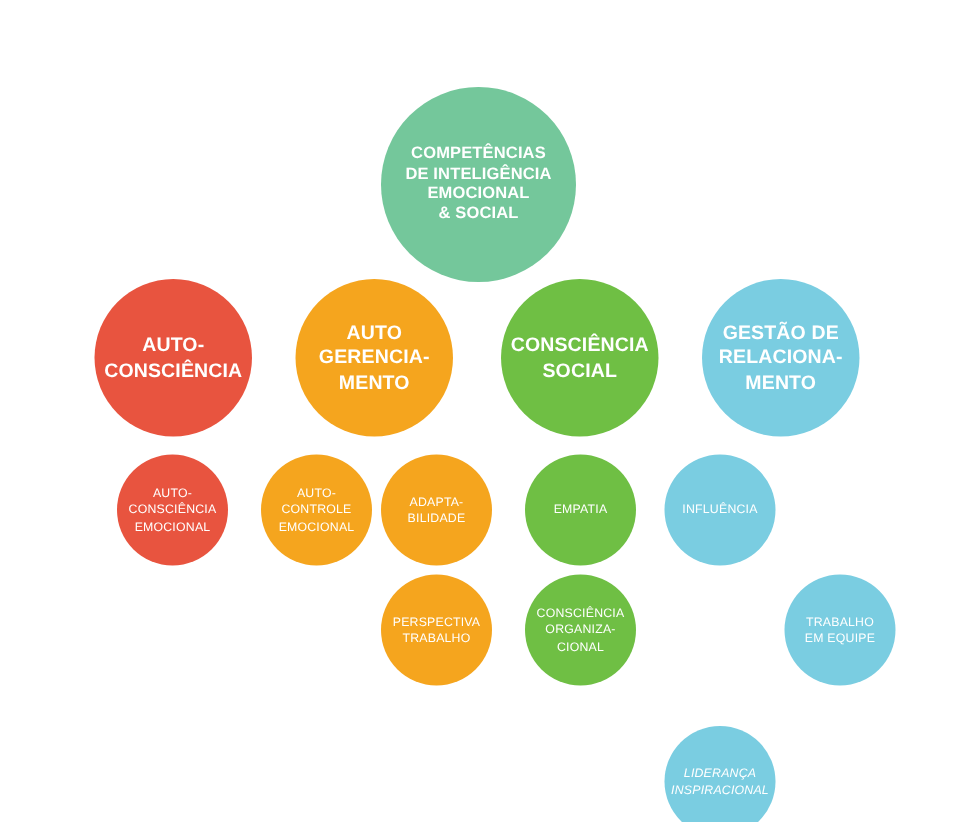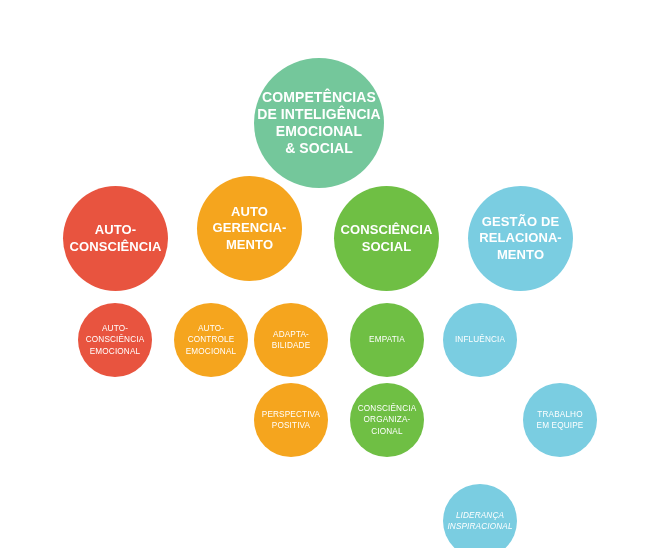--- a/index.html
+++ b/index.html
@@ -39,21 +39,21 @@
     white-space: pre-line;
     color: #ffffff;
   }
 
   
   .node.root {
     width: 130px;
     height: 130px;
   }
   .node.root .label {
-    font-size: 14px;
+    font-size: 11px;
     font-weight: bold;
     line-height: 1.22;
     letter-spacing: 0.1px;
   }
 
   
   .node.primary {
     width: 105px;
     height: 105px;
   }
@@ -90,37 +90,37 @@
 
 <div class="node primary" style="left: 63px; top: 186px; width: 105px; height: 105px; background: rgb(232, 84, 63);">
       <span class="label">AUTO-
 CONSCIÊNCIA</span>
     </div>
     <div class="node leaf" style="left: 78px; top: 303px; width: 74px; height: 74px; background: rgb(232, 84, 63);">
       <span class="label">AUTO-
 CONSCIÊNCIA
 EMOCIONAL</span>
     </div>
-    <div class="node primary" style="left: 197px; top: 176px; width: 105px; height: 105px; background: rgb(245, 165, 30);">
+    <div class="node primary" style="left: 197px; top: 186px; width: 105px; height: 105px; background: rgb(245, 165, 30);">
       <span class="label">AUTO
 GERENCIA-
 MENTO</span>
     </div>
     <div class="node leaf" style="left: 174px; top: 303px; width: 74px; height: 74px; background: rgb(245, 165, 30);">
       <span class="label">AUTO-
 CONTROLE
 EMOCIONAL</span>
     </div>
     <div class="node leaf" style="left: 254px; top: 303px; width: 74px; height: 74px; background: rgb(245, 165, 30);">
       <span class="label">ADAPTA-
 BILIDADE</span>
     </div>
     <div class="node leaf" style="left: 254px; top: 383px; width: 74px; height: 74px; background: rgb(245, 165, 30);">
       <span class="label">PERSPECTIVA
-POSITIVA</span>
+TRABALHO</span>
     </div>
     <div class="node primary" style="left: 334px; top: 186px; width: 105px; height: 105px; background: rgb(111, 191, 68);">
       <span class="label">CONSCIÊNCIA
 SOCIAL</span>
     </div>
     <div class="node leaf" style="left: 350px; top: 303px; width: 74px; height: 74px; background: rgb(111, 191, 68);">
       <span class="label">EMPATIA</span>
     </div>
     <div class="node leaf" style="left: 350px; top: 383px; width: 74px; height: 74px; background: rgb(111, 191, 68);">
       <span class="label">CONSCIÊNCIA

